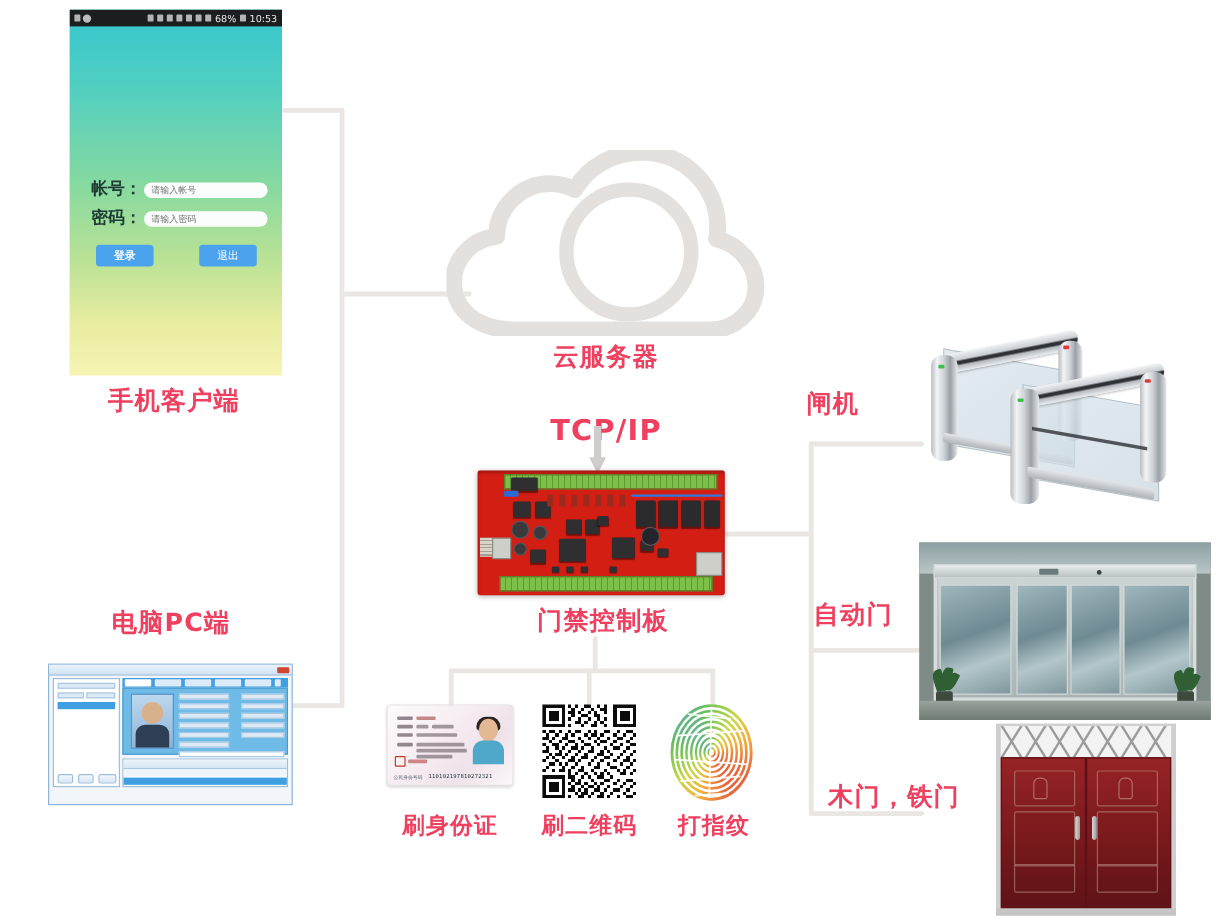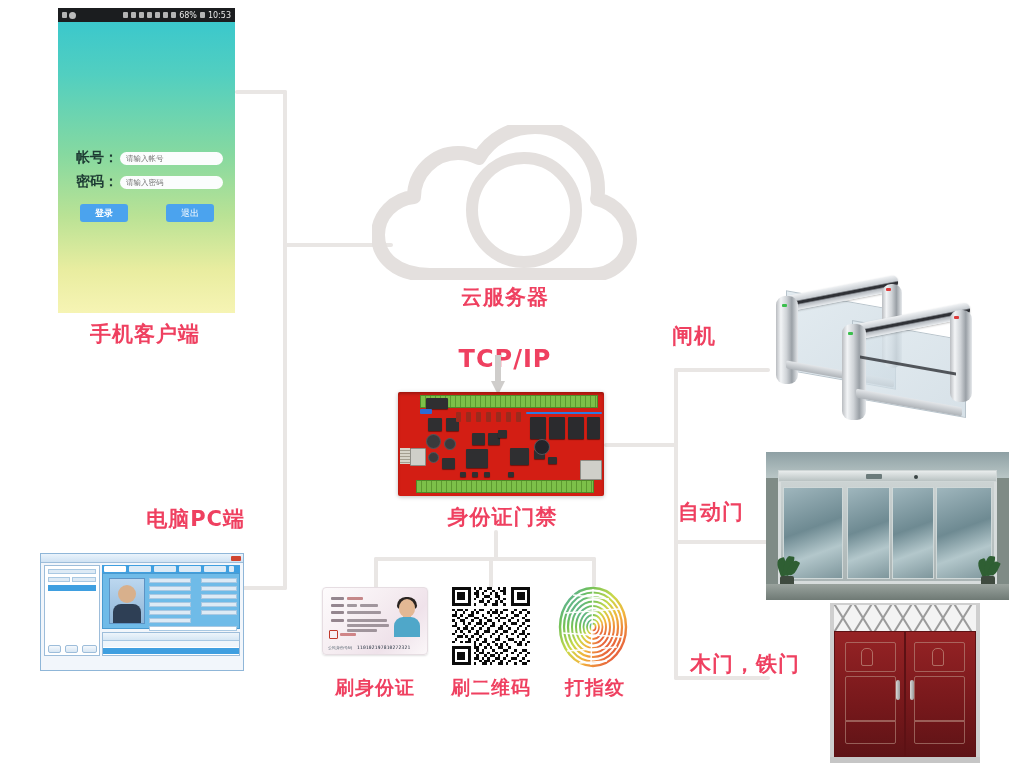--- a/index.html
+++ b/index.html
@@ -73,21 +73,21 @@
   #lbl-tcp{left:390px;top:345px;width:230px;text-align:center;}
   #lbl-tcp .redlabel{font-size:24px;letter-spacing:1px;}
   #arrow-down{left:491px;top:355px;width:14px;height:40px;}
 
   
   #pcb{left:398px;top:392px;width:206px;height:104px;}
   #lbl-board{left:395px;top:503px;width:215px;text-align:center;}
 
   
   #pc{left:40px;top:553px;width:204px;height:118px;}
-  #lbl-pc{left:40px;top:505px;width:205px;text-align:right;}
+  #lbl-pc{left:40px;top:505px;width:205px;text-align:center;}
 
   
   #idcard{left:322px;top:587px;width:106px;height:68px;}
   #qr{left:452px;top:587px;width:78px;height:78px;}
   #fp{left:557px;top:583px;width:72px;height:85px;}
   #lbl-id{left:318px;top:675px;width:114px;text-align:center;}
   #lbl-qr{left:434px;top:675px;width:114px;text-align:center;}
   #lbl-fp{left:538px;top:675px;width:114px;text-align:center;}
   .lbl-bottom .redlabel{font-size:19px;}
 
@@ -309,21 +309,21 @@
     <div class="conn-pins" style="left:2px;top:56px;width:10px;height:16px;"></div>
     <div class="usb" style="left:12px;top:56px;width:14px;height:16px;"></div>
     <div class="usb" style="left:182px;top:68px;width:20px;height:18px;"></div>
 
     <div class="chip" style="left:62px;top:80px;width:6px;height:5px;"></div>
     <div class="chip" style="left:74px;top:80px;width:6px;height:5px;"></div>
     <div class="chip" style="left:86px;top:80px;width:6px;height:5px;"></div>
     <div class="chip" style="left:110px;top:80px;width:6px;height:5px;"></div>
   </div>
   <div class="abs" id="lbl-board">
-    <span class="redlabel">身份证门禁</span>
+    <span class="redlabel">门禁控制板</span>
   </div>
 
   <div class="abs" id="lbl-pc">
     <span class="redlabel">电脑PC端</span>
   </div>
   <div class="abs" id="pc">
     <div class="pcwin">
       <div class="pc-tb">
         <div class="pc-close"></div>
       </div>

